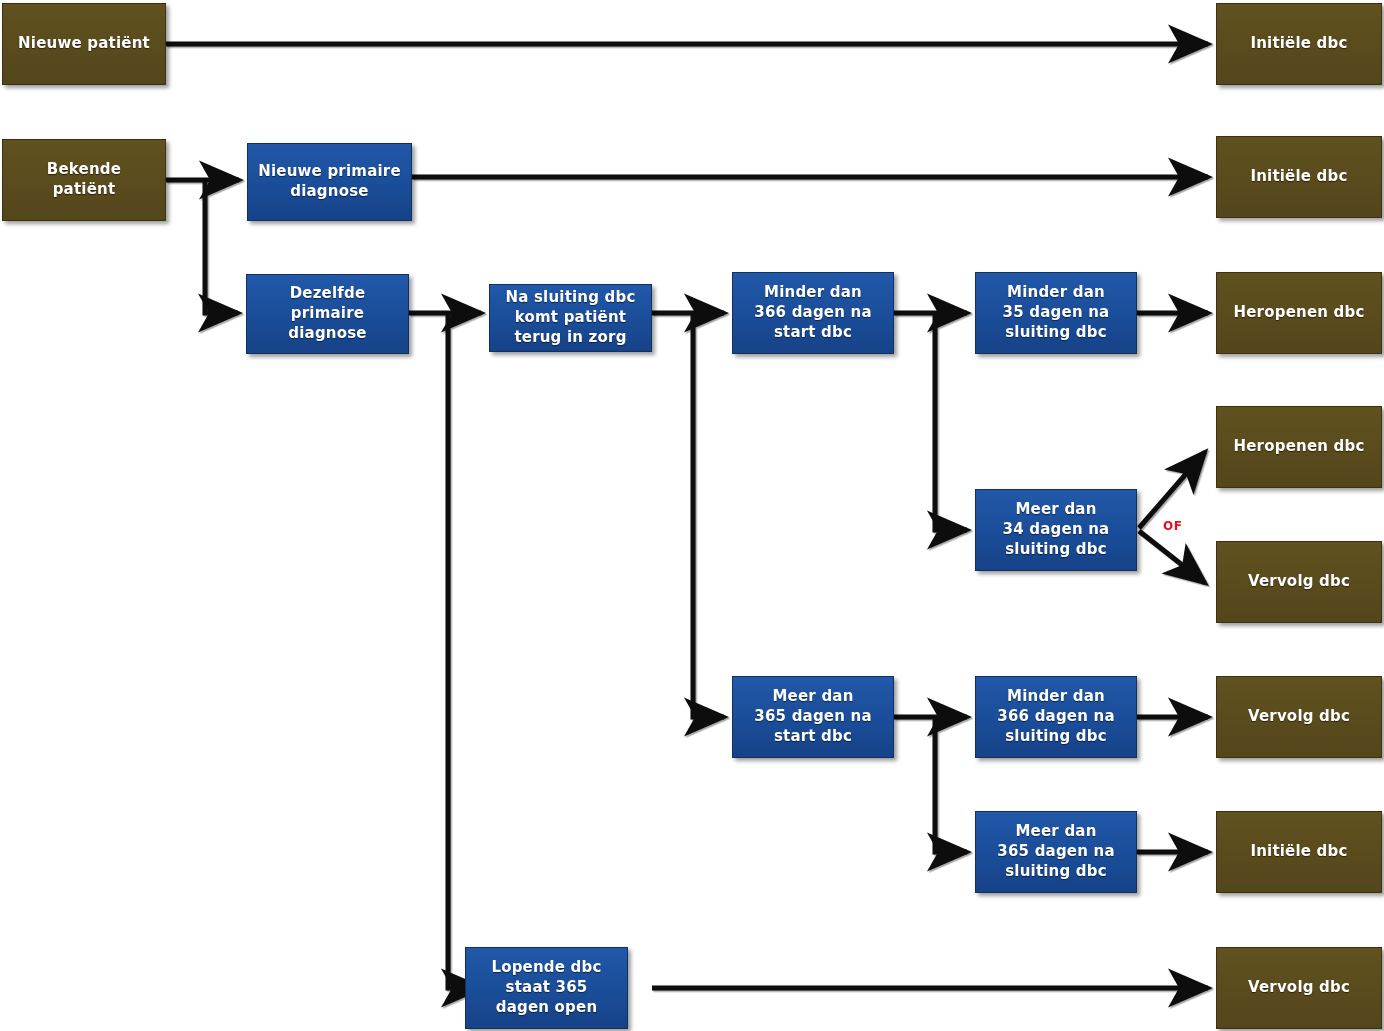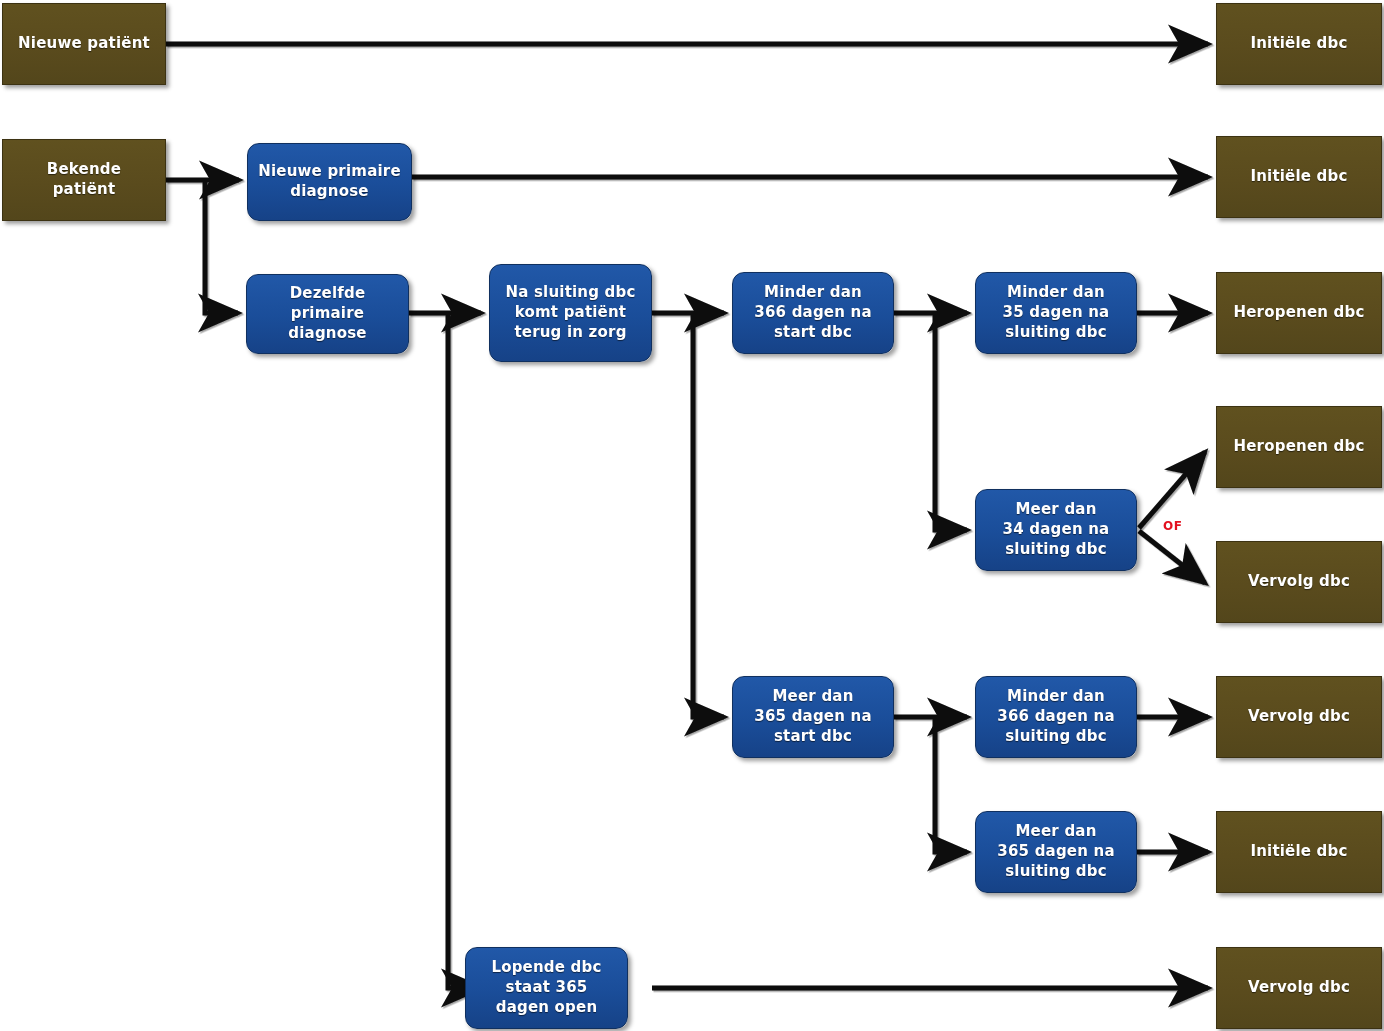--- a/index.html
+++ b/index.html
@@ -43,21 +43,20 @@
     z-index: 3;
     white-space: pre-line;
   }
   .node.brown {
     background: linear-gradient(180deg, #60511f 0%, #5a4b1d 55%, #53461b 100%);
     border-color: #3c3212;
   }
   .node.blue {
     background: linear-gradient(180deg, #2158a8 0%, #1a4d99 55%, #164287 100%);
     border-color: #10305f;
-    border-radius: 12px;
   }
   .or-label {
     position: absolute;
     color: #e3101f;
     font-weight: bold;
     font-size: 12px;
     letter-spacing: 0.5px;
     z-index: 4;
     text-shadow: 0 1px 0 rgba(255,255,255,0.5);
   }
@@ -102,21 +101,21 @@
       <div class="node brown" style="left: 2px; top: 3px; width: 164px; height: 82px;">Nieuwe patiënt</div>
       <div class="node brown" style="left: 1216px; top: 3px; width: 166px; height: 82px;">Initiële dbc</div>
       <div class="node brown" style="left: 2px; top: 139px; width: 164px; height: 82px;">Bekende
 patiënt</div>
       <div class="node blue" style="left: 247px; top: 143px; width: 165px; height: 78px;">Nieuwe primaire
 diagnose</div>
       <div class="node brown" style="left: 1216px; top: 136px; width: 166px; height: 82px;">Initiële dbc</div>
       <div class="node blue" style="left: 246px; top: 274px; width: 163px; height: 80px;">Dezelfde
 primaire
 diagnose</div>
-      <div class="node blue" style="left: 489px; top: 264px; width: 163px; height: 98px;">Na sluiting dbc
+      <div class="node blue" style="left: 489px; top: 284px; width: 163px; height: 68px;">Na sluiting dbc
 komt patiënt
 terug in zorg</div>
       <div class="node blue" style="left: 732px; top: 272px; width: 162px; height: 82px;">Minder dan
 366 dagen na
 start dbc</div>
       <div class="node blue" style="left: 975px; top: 272px; width: 162px; height: 82px;">Minder dan
 35 dagen na
 sluiting dbc</div>
       <div class="node brown" style="left: 1216px; top: 272px; width: 166px; height: 82px;">Heropenen dbc</div>
       <div class="node brown" style="left: 1216px; top: 406px; width: 166px; height: 82px;">Heropenen dbc</div>

